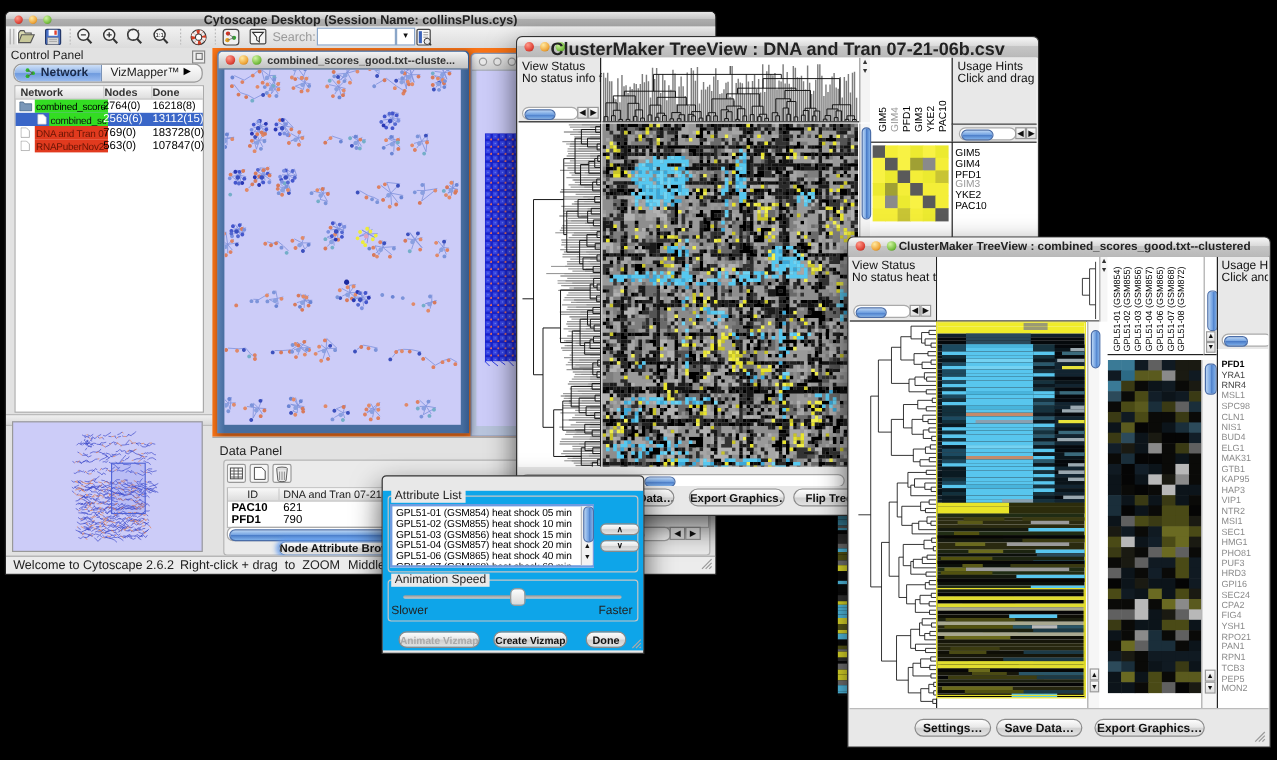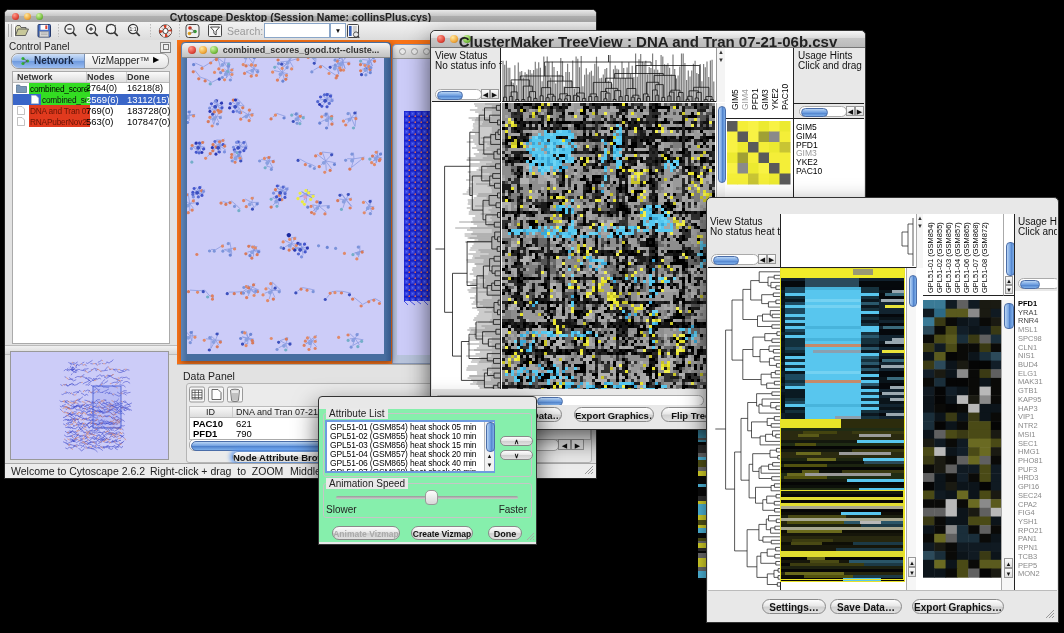--- a/index.html
+++ b/index.html
@@ -534,20 +534,24 @@
 
   <div class="abs" style="left:1px;top:374px;width:432px;height:22px;background:#e8e8e8">
     <div class="btn" style="left:20px;top:2px;width:64px">Settings…</div>
     <div class="btn" style="left:74px;top:2px;width:56px;font-size:9.5px">Save Data…</div>
     <div class="btn" style="left:142px;top:2px;width:80px;font-size:9.5px">Export Graphics…</div>
     <div class="btn" style="left:229px;top:2px;width:86px;font-size:9.5px;overflow:hidden;white-space:nowrap">Flip Tree Node</div>
   </div>
 </div>
 
 <div class="win" style="left:706px;top:197px;width:351px;height:424px">
+  <div class="tbar" style="height:15px">
+    <div class="lights" style="top:3px"><span class="lt lr"></span><span class="lt ly"></span><span class="lt lg"></span></div>
+    <div class="tt" style="top:1.5px;font-size:9.8px;left:30px;width:calc(100% - 34px)">ClusterMaker TreeView : combined_scores_good.txt--clustered</div>
+  </div>
   <div class="abs" style="left:1px;top:16px;width:349px;height:376px;background:#fff;overflow:hidden">
 
     <div class="abs" style="left:0;top:0;width:73px;height:54px;background:#e8e8e8;border-right:1px solid #222;border-bottom:1px solid #222;box-sizing:border-box">
       <div class="gtxt" style="position:absolute;left:2px;top:2px;white-space:nowrap">View Status</div>
       <div class="gtxt" style="position:absolute;left:2px;top:12px;white-space:nowrap">No status heat t</div>
       <div class="scrtrack" style="left:3px;top:40px;width:46px;height:9px">
           <div class="scrpill" style="left:0.5px;top:0.5px;width:24px;height:7px"></div>
         </div>
       <div class="sbtn" style="left:50px;top:40px;width:9px;height:10px;line-height:10px">◀</div>
       <div class="sbtn" style="left:59px;top:40px;width:9px;height:10px;line-height:10px">▶</div>
@@ -1224,21 +1228,21 @@
     <div class="btn" style="left:54px;top:8px;width:64px">Settings…</div>
     <div class="btn" style="left:122px;top:8px;width:72px">Save Data…</div>
     <div class="btn" style="left:204px;top:8px;width:92px">Export Graphics…</div>
     <svg class="abs" style="right:2px;bottom:2px" width="10" height="10">
         <path d="M1 9L9 1M4 9l5-5M7 9l2-2" stroke="#999" stroke-width="1"></path>
       </svg>
   </div>
 </div>
 
 <div class="win" style="left:318px;top:396px;width:217px;height:147px;border-radius:4px 4px 0 0">
-  <div class="abs" style="left:0;top:12px;width:217px;height:133px;background:#86efac">
+  <div class="abs" style="left:0;top:12px;width:217px;height:133px;background:#0ea5e9">
     <div class="abs" style="left:4px;top:4px;width:207px;height:62px;border:1px solid #c6c6c6;border-radius:3px">
       <div class="abs" style="left:2px;top:-6px;background:#e9e9e9;padding:0 3px;font-size:10px;color:#222">Attribute List</div>
       <div class="abs" style="left:1px;top:6px;width:170px;height:53px;background:#fff;border:2px solid #6f9be0;font-size:8.5px;letter-spacing:-0.15px;color:#000;line-height:9.1px;overflow:hidden;padding-left:3px;box-sizing:border-box">
         <div style="margin-top:1px">GPL51-01 (GSM854) heat shock 05 min<br>GPL51-02 (GSM855) heat shock 10 min<br>GPL51-03 (GSM856) heat shock 15 min<br>GPL51-04 (GSM857) heat shock 20 min<br>GPL51-06 (GSM865) heat shock 40 min<br>GPL51-07 (GSM868) heat shock 60 min</div>
       </div>
       <div class="abs" style="left:160px;top:8px;width:9px;height:49px;background:#f2f2f2;border-left:1px solid #bbb">
         <div class="scrpillv" style="left:0.5px;top:0px;width:7px;height:28px"></div>
         <div class="abs" style="left:0;top:30px;width:9px;height:9px;font-size:6px;text-align:center;line-height:9px;color:#111">▲</div>
         <div class="abs" style="left:0;top:39px;width:9px;height:9px;font-size:6px;text-align:center;line-height:9px;color:#111">▼</div>
       </div>

